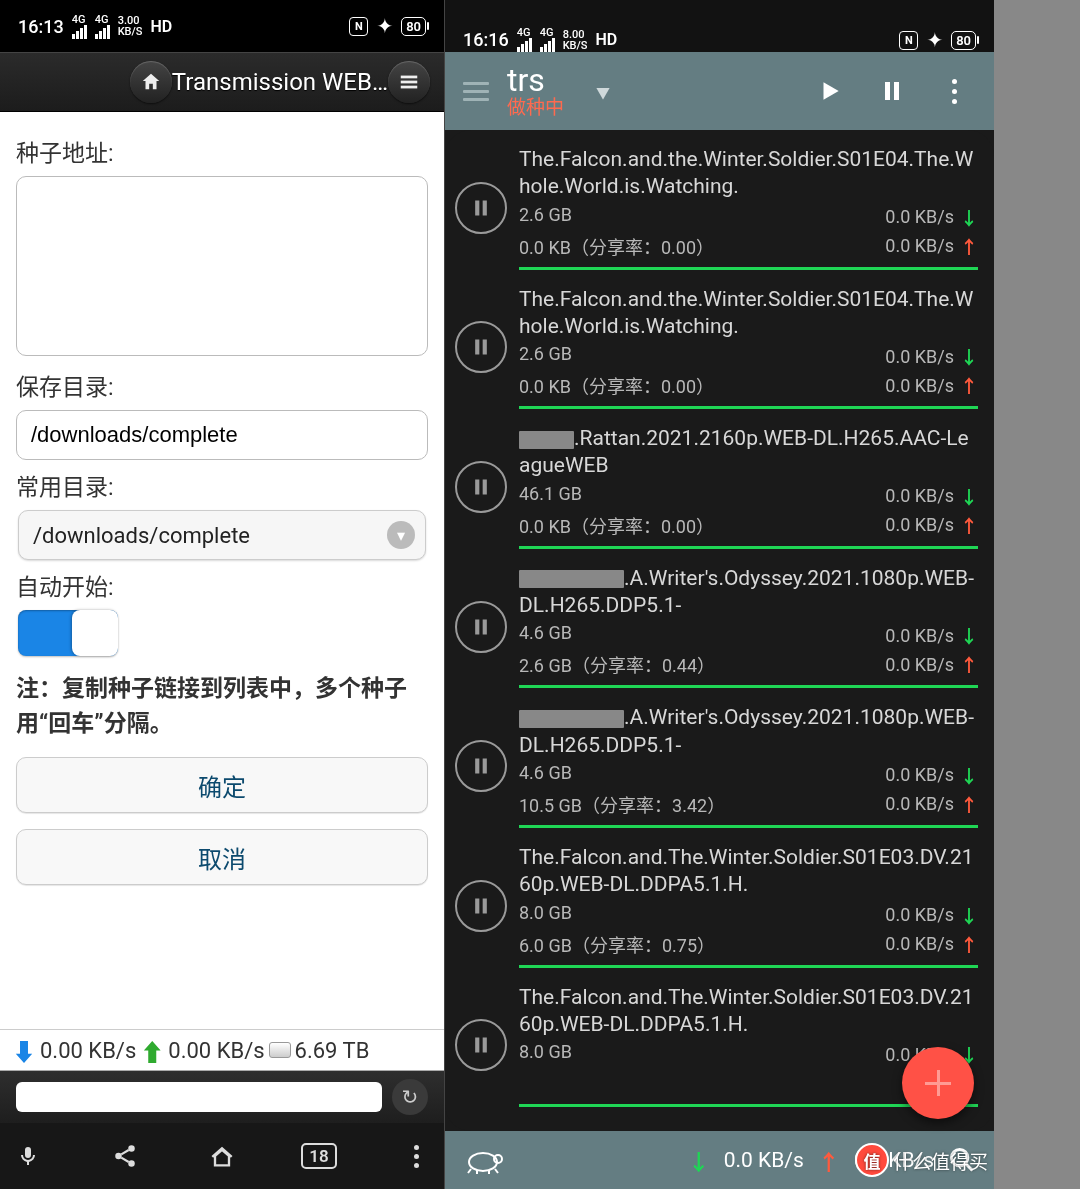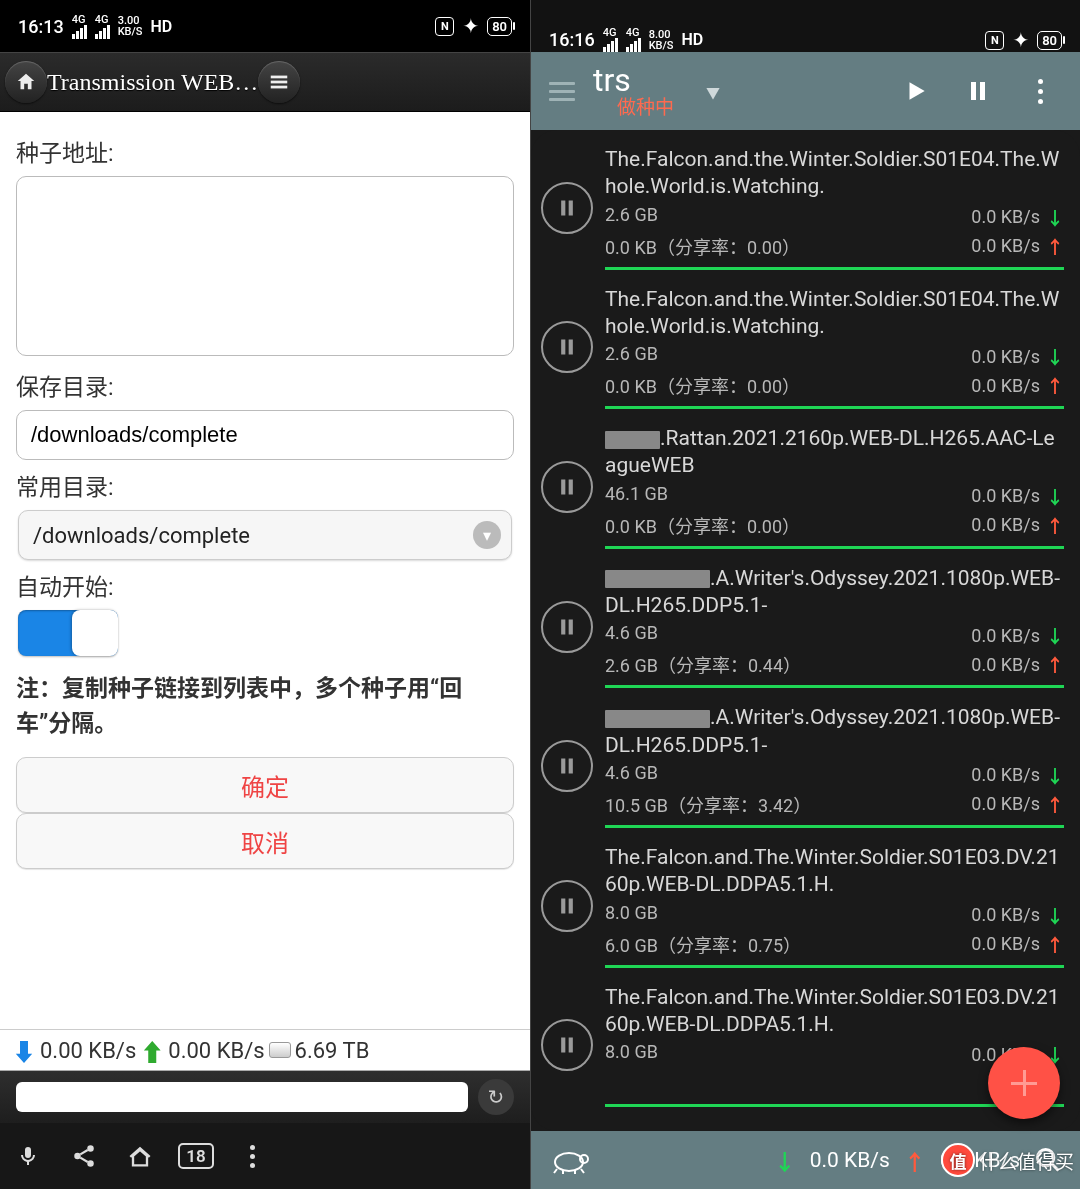--- a/index.html
+++ b/index.html
@@ -4,21 +4,21 @@
 <style>
   * { box-sizing: border-box; margin: 0; padding: 0; }
   body {
     display: flex;
     width: 1080px;
     height: 1189px;
     font-family: -apple-system, "Segoe UI", Roboto, "Noto Sans CJK SC", sans-serif;
     background: #888;
   }
   .phone { position: relative; height: 100%; }
-  .left-phone { width: 530px; background: #f6f6f6; }
+  .left-phone { width: 444px; background: #f6f6f6; }
   .right-phone { width: 550px; background: #1a1a1a; border-left: 1px solid #444; }
 
   
   .status-bar-l {
     height: 52px; background: #000; color: #fff;
     display: flex; align-items: center; justify-content: space-between;
     padding: 0 18px; font-size: 18px; font-weight: 500;
   }
   .sb-cluster { display: flex; align-items: center; gap: 8px; }
   .sig { font-size: 11px; line-height: 11px; display:flex; flex-direction:column; align-items:flex-start;}
@@ -28,64 +28,64 @@
   .bars span:nth-child(1){height:5px}.bars span:nth-child(2){height:8px}
   .bars span:nth-child(3){height:11px}.bars span:nth-child(4){height:14px}
   .hd {font-size:16px;font-weight:600;}
   .nfc-icon {border:1.5px solid #fff; width:19px;height:19px;border-radius:4px;display:flex;align-items:center;justify-content:center;font-size:11px;font-weight:700;}
   .bt-icon {font-size:20px;}
   .batt {border:1.5px solid #fff;border-radius:5px;padding:1px 4px;font-size:13px;font-weight:600;display:flex;align-items:center;position:relative;}
   .batt::after{content:"";position:absolute;right:-4px;top:25%;height:50%;width:2px;background:#fff;border-radius:1px;}
 
   .app-header-l {
     height: 60px; background: linear-gradient(#2b2b2b,#1c1c1c); color:#fff;
-    display:flex;align-items:center;justify-content:flex-start;padding:0 5px;
-    border-top:1px solid #444;border-bottom:1px solid #000;font-family:Liberation Serif, serif;
+    display:flex;align-items:center;justify-content:flex-end;padding:0 14px;
+    border-top:1px solid #444;border-bottom:1px solid #000;
   }
   .circ-btn{width:42px;height:42px;border-radius:50%;background:linear-gradient(#444,#222);
     display:flex;align-items:center;justify-content:center;box-shadow:0 1px 2px rgba(0,0,0,.6),inset 0 1px 1px rgba(255,255,255,.2);}
   .circ-btn svg{fill:#eee}
   .title-l{font-size:24px;font-weight:400;text-shadow:0 1px 1px #000;}
 
   .form-body{background:#fff;padding:14px 16px 8px;color:#222;}
   .lbl{font-size:23px;color:#333;margin:8px 0;font-weight:400;}
   .ta{width:100%;height:180px;border:1px solid #bbb;border-radius:10px;font-size:22px;padding:10px;resize:none;}
   .txtin{width:100%;height:50px;border:1px solid #bbb;border-radius:10px;font-size:22px;padding:8px 14px;}
   .selwrap{position:relative;width:calc(100% - 4px);margin:6px 2px;height:50px;border:1px solid #ccc;border-radius:10px;background:#f6f6f6;display:flex;align-items:center;padding:0 14px;font-size:22px;color:#222;box-shadow:0 1px 2px rgba(0,0,0,.15);}
   .selwrap .chev{position:absolute;right:10px;width:28px;height:28px;border-radius:50%;background:#bbb;display:flex;align-items:center;justify-content:center;color:#fff;font-size:16px;}
   .switch{width:100px;height:46px;background:#1a85e6;border-radius:8px;position:relative;box-shadow:0 1px 2px rgba(0,0,0,.25),inset 0 1px 2px rgba(0,0,0,.3);margin:8px 0 14px 2px;}
   .switch .knob{position:absolute;right:0;top:0;width:46px;height:46px;background:#fff;border-radius:8px;box-shadow:-1px 0 3px rgba(0,0,0,.3);}
   .note{font-size:23px;color:#333;line-height:1.5;padding:2px 0 16px;font-weight:bold;}
-  .btnw{width:100%;height:56px;border:1px solid #ccc;border-radius:10px;background:#f8f8f8;font-size:24px;color:#ef4444;display:flex;align-items:center;justify-content:center;box-shadow:0 1px 1px rgba(0,0,0,.1);}
+  .btnw{width:100%;height:56px;border:1px solid #ccc;border-radius:10px;background:#f8f8f8;font-size:24px;color:#0c4a6e;margin-bottom:16px;display:flex;align-items:center;justify-content:center;box-shadow:0 1px 1px rgba(0,0,0,.1);}
 
   .spacer-l{flex:1;background:#fff;}
   .speed-bar{height:42px;background:#fff;border-top:1px solid #ccc;border-bottom:1px solid #aaa;display:flex;align-items:center;gap:4px;padding:0 12px;font-size:22px;color:#333;}
   .arr-dn{color:#1a85e6;font-size:24px;font-weight:bold}
   .arr-up{color:#2faa2f;font-size:24px;font-weight:bold}
   .disk{width:22px;height:16px;background:linear-gradient(#fff,#ccc);border:1px solid #999;border-radius:3px;}
 
   .browser-bar{height:52px;background:linear-gradient(#2e2e2e,#1e1e1e);display:flex;align-items:center;padding:0 16px;gap:10px;}
   .url-input{flex:1;height:30px;background:#fff;border-radius:6px;border:none;}
   .reload{width:36px;height:36px;border-radius:50%;background:#3a3a3a;display:flex;align-items:center;justify-content:center;color:#ccc;font-size:20px;}
 
-  .nav-bar{height:66px;background:#171717;display:flex;align-items:center;justify-content:flex-start;}
+  .nav-bar{height:66px;background:#171717;display:flex;align-items:center;justify-content:space-between;}
   .nav-bar .nb{color:#ddd;display:flex;align-items:center;justify-content:center;width:56px;height:56px;}
   .nav-bar svg{fill:#ddd}
   .tabcount{border:2px solid #ddd;border-radius:5px;padding:1px 6px;font-size:17px;font-weight:600;}
   .dots{display:flex;flex-direction:column;gap:4px;}
   .dots span{width:5px;height:5px;background:#ddd;border-radius:50%;}
 
   
   .status-bar-r{height:52px;background:#121212;color:#fff;display:flex;align-items:flex-end;justify-content:space-between;padding:0 18px;font-size:18px;font-weight:500;}
   .app-header-r{height:78px;background:#647d82;display:flex;align-items:center;padding:0 18px;gap:18px;color:#fff;}
   .ham{display:flex;flex-direction:column;gap:5px;}
   .ham span{width:26px;height:3px;background:#9fb3b6;border-radius:1px;}
   .trs-block{display:flex;flex-direction:column;line-height:1.1;}
   .trs-title{font-size:32px;color:#fff}
-  .trs-sub{font-size:19px;color:#ff6a4f;margin-left:24px;}
+  .trs-sub{font-size:19px;color:#ff6a4f;}
   .dd-arrow{color:#cfd9db;font-size:14px;margin-left:14px;margin-top:2px;}
   .hdr-sp{flex:1}
   .hdr-btn{width:44px;height:44px;display:flex;align-items:center;justify-content:center;}
   .hdr-btn svg{fill:#fff}
   .vdots{display:flex;flex-direction:column;gap:5px;}
   .vdots span{width:5px;height:5px;background:#fff;border-radius:50%;}
 
   .torrent-list{flex:1;overflow:hidden;background:#1a1a1a;display:flex;flex-direction:column;border-radius:26px;}
   .torrent{display:flex;align-items:center;padding:16px 16px 0 10px;gap:12px;min-height:136px;}
   .tbtn{width:52px;height:52px;border-radius:50%;border:2.5px solid #9a9a9a;display:flex;align-items:center;justify-content:center;flex-shrink:0;}

